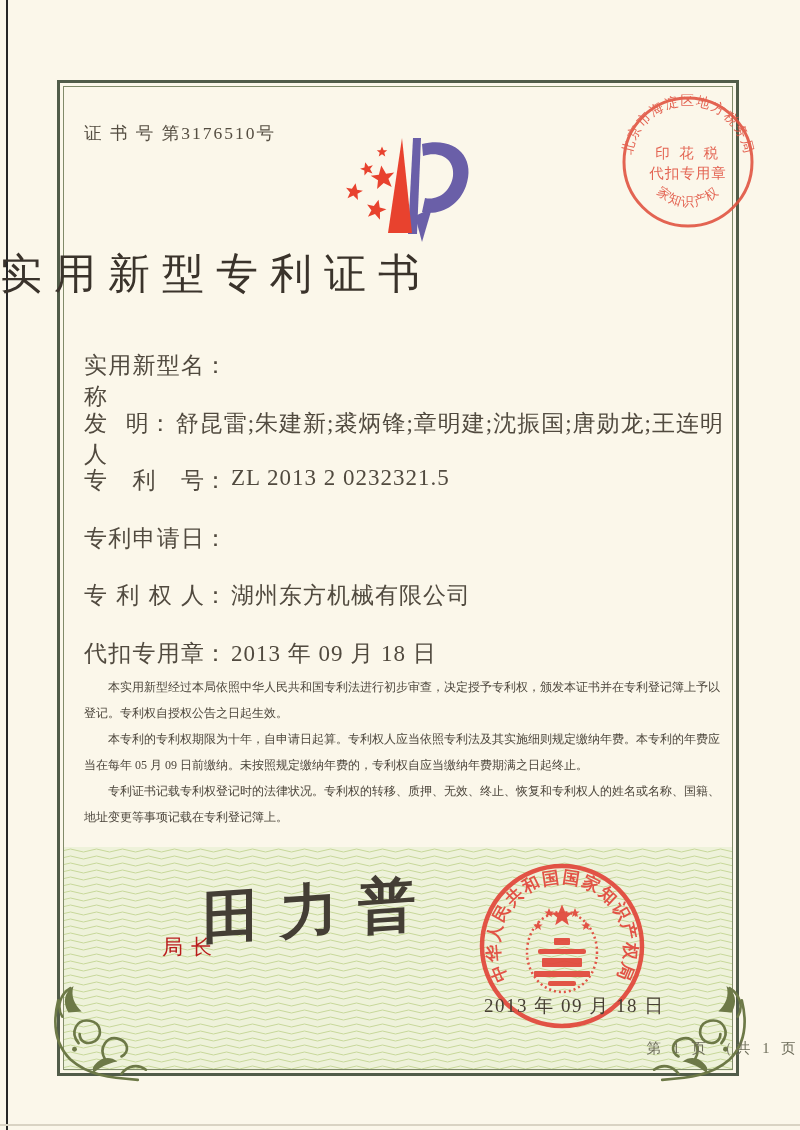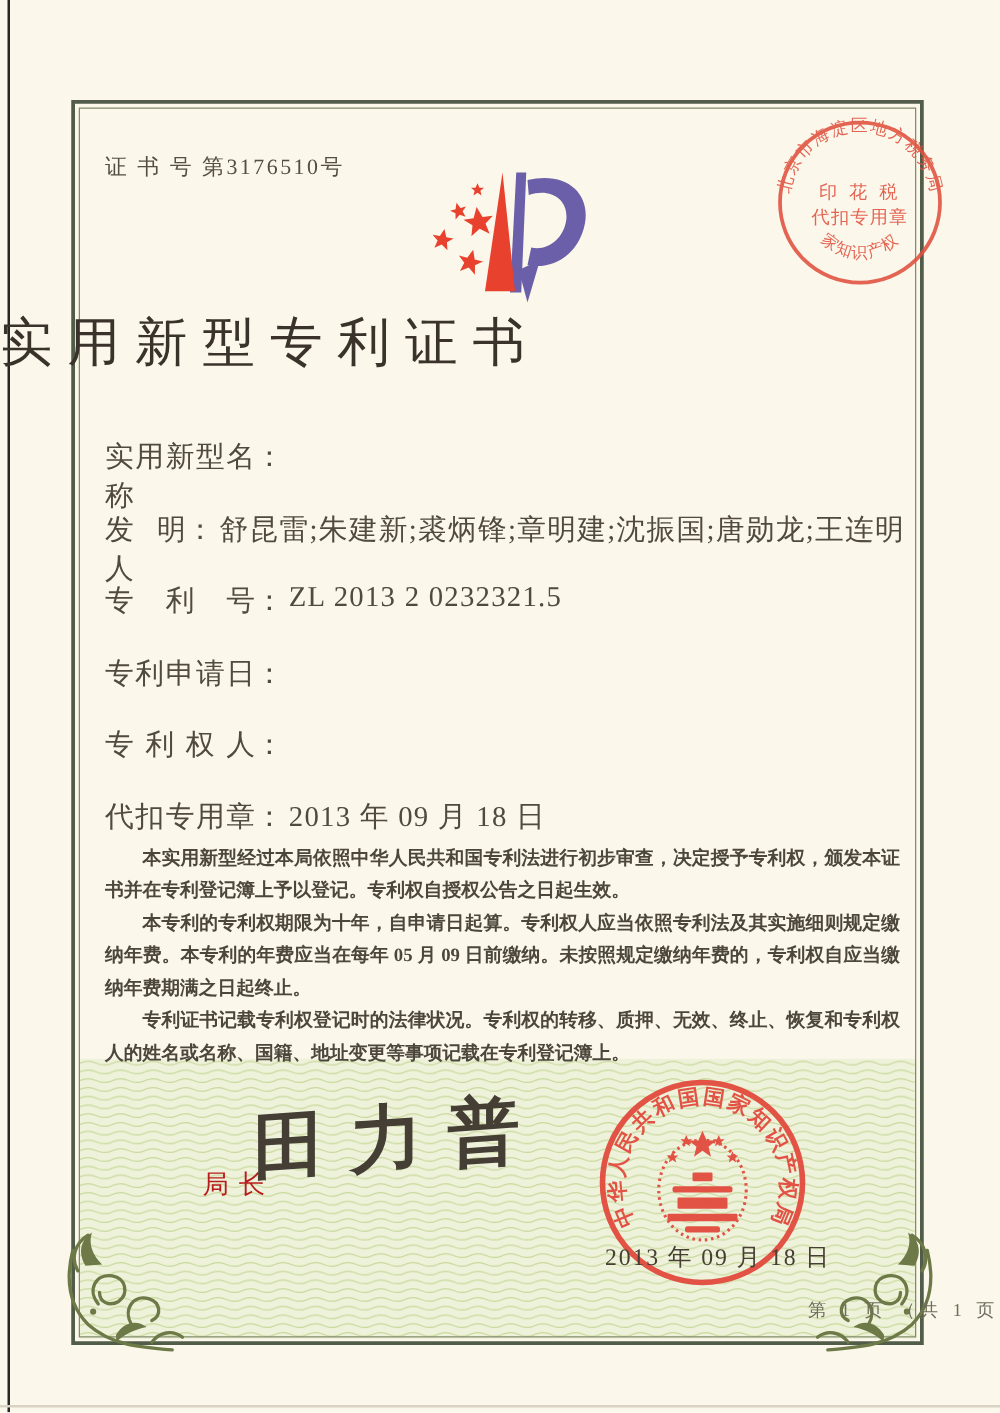--- a/index.html
+++ b/index.html
@@ -31,22 +31,22 @@
     position:absolute;left:0;top:246px;width:100%;
     font-size:42px;letter-spacing:12px;color:#3a332b;font-weight:500;
   }
 
   .fields{position:absolute;left:84px;top:350px;width:640px;}
   .frow{height:57.5px;display:flex;align-items:flex-start;font-size:23px;color:#514a3f;}
   .flabel{display:inline-block;width:120px;text-align:justify;text-align-last:justify;}
   .fcolon{margin:0 4px 0 0;}
   .fvalue{letter-spacing:1px;white-space:nowrap;}
 
-  .body-text{position:absolute;left:84px;top:674px;width:636px;font-size:15px;line-height:26px;
-    text-align:justify;color:#4c463c;font-weight:bold;}
+  .body-text{position:absolute;left:84px;top:674px;width:636px;font-size:12px;line-height:26px;
+    text-align:justify;color:#4c463c;}
   .body-text p{margin:0;text-indent:2em;}
 
   .director{position:absolute;left:162px;top:933px;font-size:21px;letter-spacing:8px;color:#b91c1c;
     font-family:"Liberation Sans","DejaVu Sans",sans-serif;}
   .signature{
     position:absolute;left:202px;top:872px;font-size:58px;color:#443e35;font-weight:600;
     letter-spacing:20px;transform:rotate(-4deg) skewX(-4deg);white-space:nowrap;
   }
 
   .seal{position:absolute;left:474px;top:858px;width:178px;height:178px;opacity:.92;}
@@ -155,20 +155,21 @@
         <span class="fcolon">：</span>
       <span class="fvalue">ZL 2013 2 0232321.5</span>
     </div>
     <div class="frow">
       <span class="flabel">专利申请日</span>
         <span class="fcolon">：</span>
     </div>
     <div class="frow">
       <span class="flabel">专利权人</span>
         <span class="fcolon">：</span>
+      <span class="fvalue">湖州东方机械有限公司</span>
     </div>
     <div class="frow">
       <span class="flabel">代扣专用章</span>
         <span class="fcolon">：</span>
       <span class="fvalue">2013 年 09 月 18 日</span>
     </div>
   </div>
 
   <div class="body-text">
     <p>本实用新型经过本局依照中华人民共和国专利法进行初步审查，决定授予专利权，颁发本证书并在专利登记簿上予以登记。专利权自授权公告之日起生效。</p>

